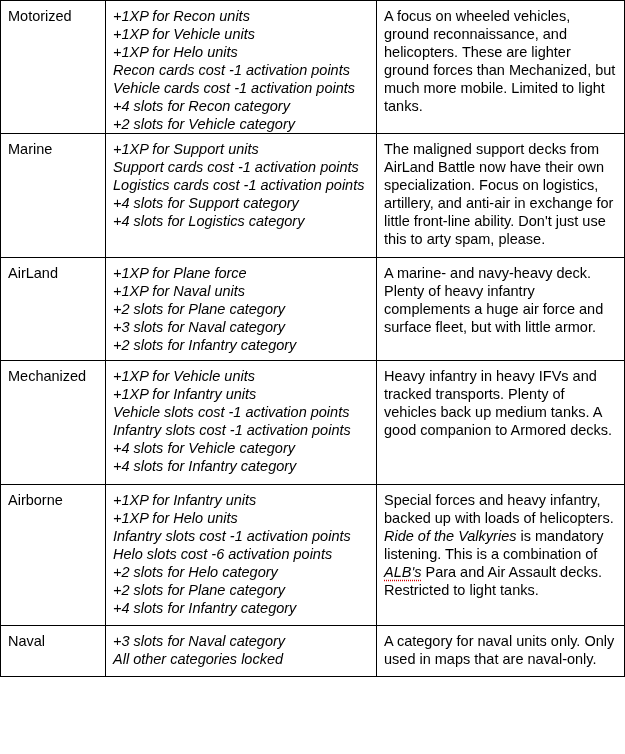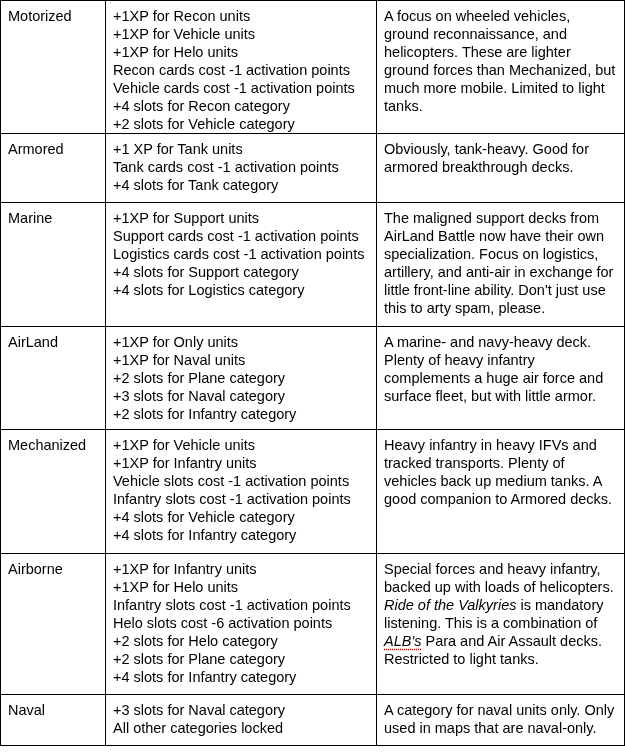--- a/index.html
+++ b/index.html
@@ -26,21 +26,21 @@
   table.deck-table td {
     border: 1px solid #000000;
     vertical-align: top;
     padding: 6px 6px 0 7px;
     line-height: 18px;
     box-sizing: border-box;
   }
   col.c1 { width: 105px; }
   col.c2 { width: 271px; }
   col.c3 { width: 248px; }
-  .bonus-line { display: block; white-space: nowrap; }
+  .bonus-line { display: block; white-space: nowrap; font-style: italic; }
   .desc { display: block; }
   .desc em { }
   .spell { text-decoration: underline dotted #cc0000; text-underline-offset: 3px; font-style: italic; }
 </style>
 </head>
 <body>
 
 <table class="deck-table">
   <colgroup>
     <col class="c1">
@@ -58,50 +58,39 @@
         <span class="bonus-line">Recon cards cost -1 activation points</span>
         <span class="bonus-line">Vehicle cards cost -1 activation points</span>
         <span class="bonus-line">+4 slots for Recon category</span>
         <span class="bonus-line">+2 slots for Vehicle category</span>
       </td>
       <td>
           <span class="desc">A focus on wheeled vehicles, ground reconnaissance, and helicopters. These are lighter ground forces than Mechanized, but much more mobile. Limited to light tanks.</span>
         </td>
     </tr>
 
-    <tr style="height:69px">
-      <td><span>Armored</span></td>
-      <td>
-        <span class="bonus-line">+1 XP for Tank units</span>
-        <span class="bonus-line">Tank cards cost -1 activation points</span>
-        <span class="bonus-line">+4 slots for Tank category</span>
-      </td>
-      <td>
-          <span class="desc">Obviously, tank-heavy. Good for armored breakthrough decks.</span>
-        </td>
-    </tr>
 
     <tr style="height:124px">
       <td><span>Marine</span></td>
       <td>
         <span class="bonus-line">+1XP for Support units</span>
         <span class="bonus-line">Support cards cost -1 activation points</span>
         <span class="bonus-line">Logistics cards cost -1 activation points</span>
         <span class="bonus-line">+4 slots for Support category</span>
         <span class="bonus-line">+4 slots for Logistics category</span>
       </td>
       <td>
           <span class="desc">The maligned support decks from AirLand Battle now have their own specialization. Focus on logistics, artillery, and anti-air in exchange for little front-line ability. Don't just use this to arty spam, please.</span>
         </td>
     </tr>
 
     <tr style="height:103px">
       <td><span>AirLand</span></td>
       <td>
-        <span class="bonus-line">+1XP for Only units</span>
+        <span class="bonus-line">+1XP for Plane force</span>
         <span class="bonus-line">+1XP for Naval units</span>
         <span class="bonus-line">+2 slots for Plane category</span>
         <span class="bonus-line">+3 slots for Naval category</span>
         <span class="bonus-line">+2 slots for Infantry category</span>
       </td>
       <td>
           <span class="desc">A marine- and navy-heavy deck. Plenty of heavy infantry complements a huge air force and surface fleet, but with little armor.</span>
         </td>
     </tr>
 

